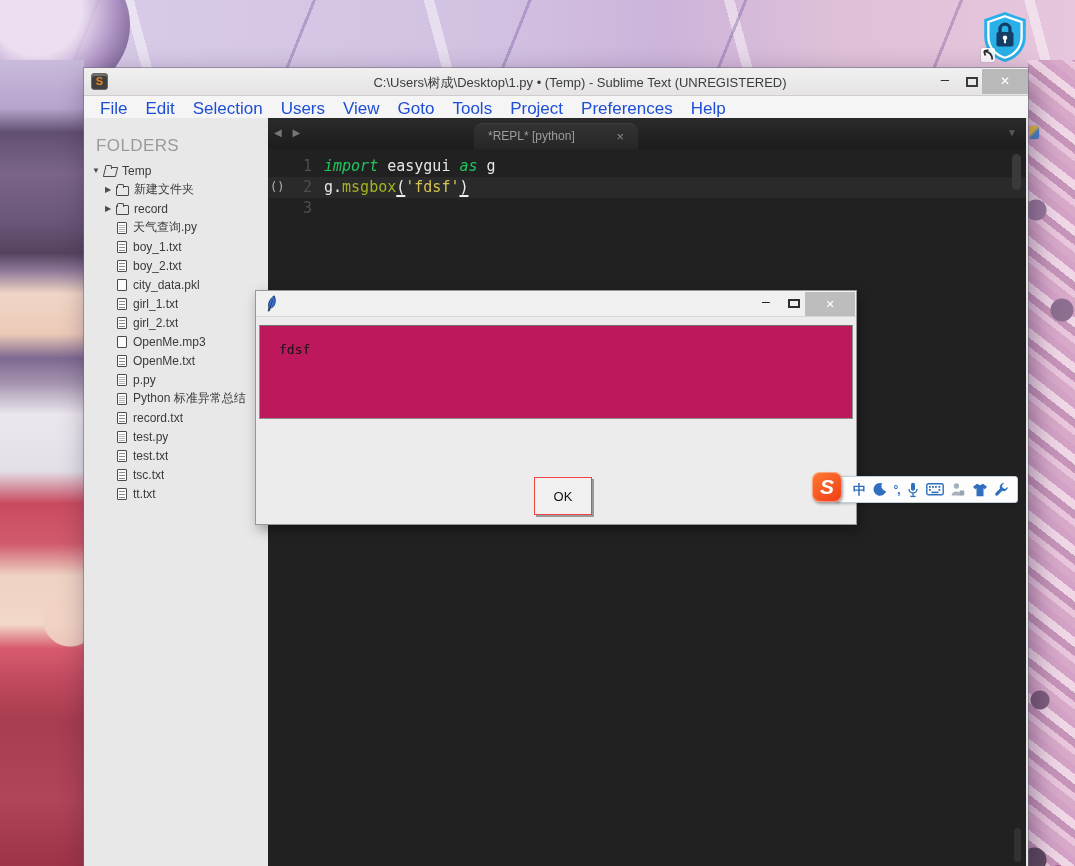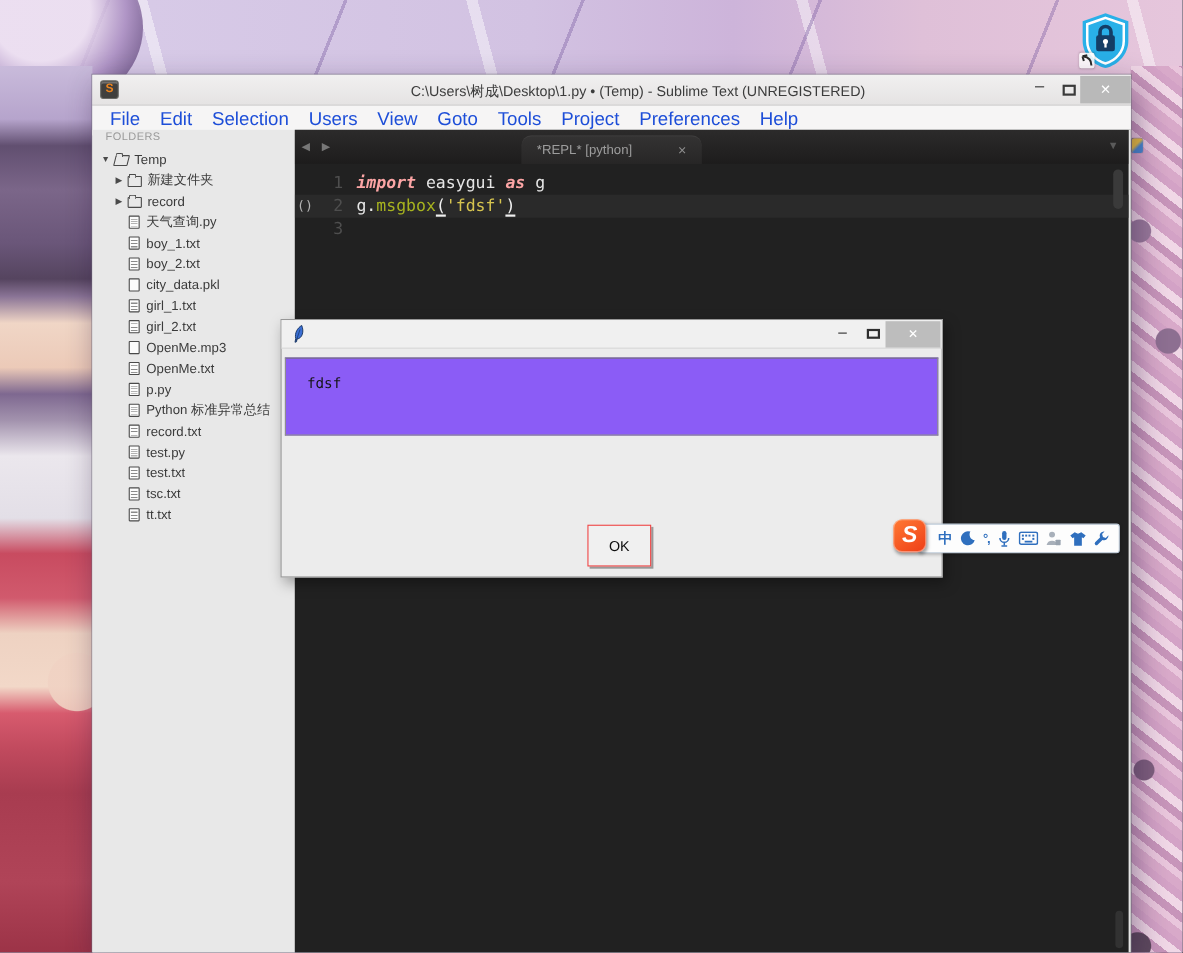--- a/index.html
+++ b/index.html
@@ -56,21 +56,21 @@
   .ctl-max { position:absolute; right:50px; top:9px; width:12px; height:10px; border:2px solid #3a3a3a; }
   .ctl-close { position:absolute; right:0; top:1px; width:46px; height:25px; background:#b9b9b9; color:#fff;
     font-size:12px; text-align:center; line-height:25px; }
   .menubar { height:27px; background:#f6f5f5; display:flex; align-items:center; padding-left:7px; font-size:17px; color:#1d4ed8; border-bottom:1px solid #e2e0e0; }
   .menu-item { padding:0 9px; }
 
   .win-content { position:absolute; left:0; top:50px; right:0; bottom:0; display:flex; }
 
   
   .sidebar { width:184px; background:#e8e8e8; overflow:hidden; flex:none; }
-  .folders-header { padding:1px 0 5px 12px; font-size:10px; color:#9a9a9a; letter-spacing:.4px; }
+  .folders-header { padding:18px 0 5px 12px; font-size:17px; color:#9a9a9a; letter-spacing:.4px; }
   .tree-row { height:19px; display:flex; align-items:center; font-size:12px; color:#3b3b3b; white-space:nowrap; }
   .tind { flex:none; } .tind.d0 { width:6px; } .tind.d1 { width:18px; }
   .arrow { flex:none; width:12px; font-size:8px; color:#4a4a4a; text-align:center; }
   .ticon { flex:none; position:relative; width:13px; height:13px; margin:0 5px 0 2px; }
   .ticon.folder::before, .ticon.folder-open::before { content:''; position:absolute; left:0; top:3px; width:11px; height:8px;
     border:1px solid #4a4a4a; border-radius:1px; background:#e8e8e8; }
   .ticon.folder::after, .ticon.folder-open::after { content:''; position:absolute; left:1px; top:1px; width:5px; height:3px;
     border:1px solid #4a4a4a; border-bottom:none; border-radius:2px 2px 0 0; background:#e8e8e8; }
   .ticon.folder-open::before { transform:skewX(-14deg); }
   .ticon.file-txt, .ticon.file-py, .ticon.file-plain { width:10px; height:12px; margin:0 6px 0 3px;
@@ -91,38 +91,38 @@
   .tab2 { left:206px; width:164px; background:linear-gradient(#343333,#272626); color:#9d9d9d; padding:0 14px; justify-content:space-between;
     box-shadow:inset 0 1px 0 rgba(255,255,255,.05); }
   .mod-dot { font-size:9px; color:#8d8d8d; }
   .tab-close { font-size:13px; color:#8d8d8d; }
   .tab-overflow { position:absolute; right:9px; top:9px; font-size:10px; color:#5a5a5a; }
   .code { padding-top:7px; font-family:"DejaVu Sans Mono",monospace; font-size:15px; line-height:21px; }
   .cl { display:flex; height:21px; white-space:pre; align-items:center; }
   .cl.active { background:#2a2a2a; }
   .gut { flex:none; width:18px; padding-left:2px; font-size:12px; color:#b2b2b2; }
   .num { flex:none; width:26px; text-align:right; color:#4e4e4e; margin-right:12px; }
-  .kw { color:#fca5a5; font-style:italic; font-weight:bold; }
+  .kw { color:#22c55e; font-style:italic; font-weight:normal; }
   .pl { color:#e6e6e6; }
   .fn { color:#a6b21f; }
   .brk { color:#efefef; text-decoration:underline; text-decoration-thickness:2px; text-underline-offset:3px; }
   .st { color:#d6c44f; }
   .puck1 { position:absolute; right:5px; top:36px; width:9px; height:36px; border-radius:5px; background:#3a3a3a; }
   .puck2 { position:absolute; right:5px; bottom:4px; width:7px; height:34px; border-radius:4px; background:#323232; }
 
   
   .dialog { position:absolute; left:255px; top:290px; width:602px; height:235px; background:#ececec;
     border:1px solid #979797; box-shadow:3px 5px 12px rgba(0,0,0,.35); }
   .dlg-title { position:relative; height:26px; background:#f0f0f0; border-bottom:1px solid #d6d6d6; }
   .dlg-feather { position:absolute; left:9px; top:4px; }
   .dlg-min { position:absolute; right:82px; top:3px; width:16px; height:18px; color:#222; font-size:14px; text-align:center; line-height:14px; }
   .dlg-max { position:absolute; right:56px; top:8px; width:12px; height:9px; border:2px solid #2e2e2e; }
   .dlg-close { position:absolute; right:1px; top:1px; width:50px; height:24px; background:#bdbdbd; color:#fff; font-size:11px;
     text-align:center; line-height:24px; }
-  .dlg-msgarea { position:absolute; left:3px; right:3px; top:34px; height:71px; background:#8b5cf6;
+  .dlg-msgarea { position:absolute; left:3px; right:3px; top:34px; height:94px; background:#be185d;
     border:1px solid #8e8e8e; border-top-color:#6f6f6f; }
   .dlg-msg { padding:16px 0 0 19px; font-family:"DejaVu Sans Mono",monospace; font-size:13px; color:#141414; }
   .dlg-ok { position:absolute; left:278px; top:186px; width:58px; height:38px; background:#f0f0f0;
     border:1px solid #ef4444; box-shadow:2px 2px 0 rgba(85,85,85,.55); font-size:13px; color:#101010;
     display:flex; align-items:center; justify-content:center; }
 
   
   .ime-bar { position:absolute; left:836px; top:476px; width:182px; height:27px; background:#fdfdfd;
     border:1px solid #c2cfdd; border-radius:3px; display:flex; align-items:center; justify-content:space-between;
     padding:0 8px 0 16px; box-shadow:0 1px 3px rgba(0,0,0,.22); }

